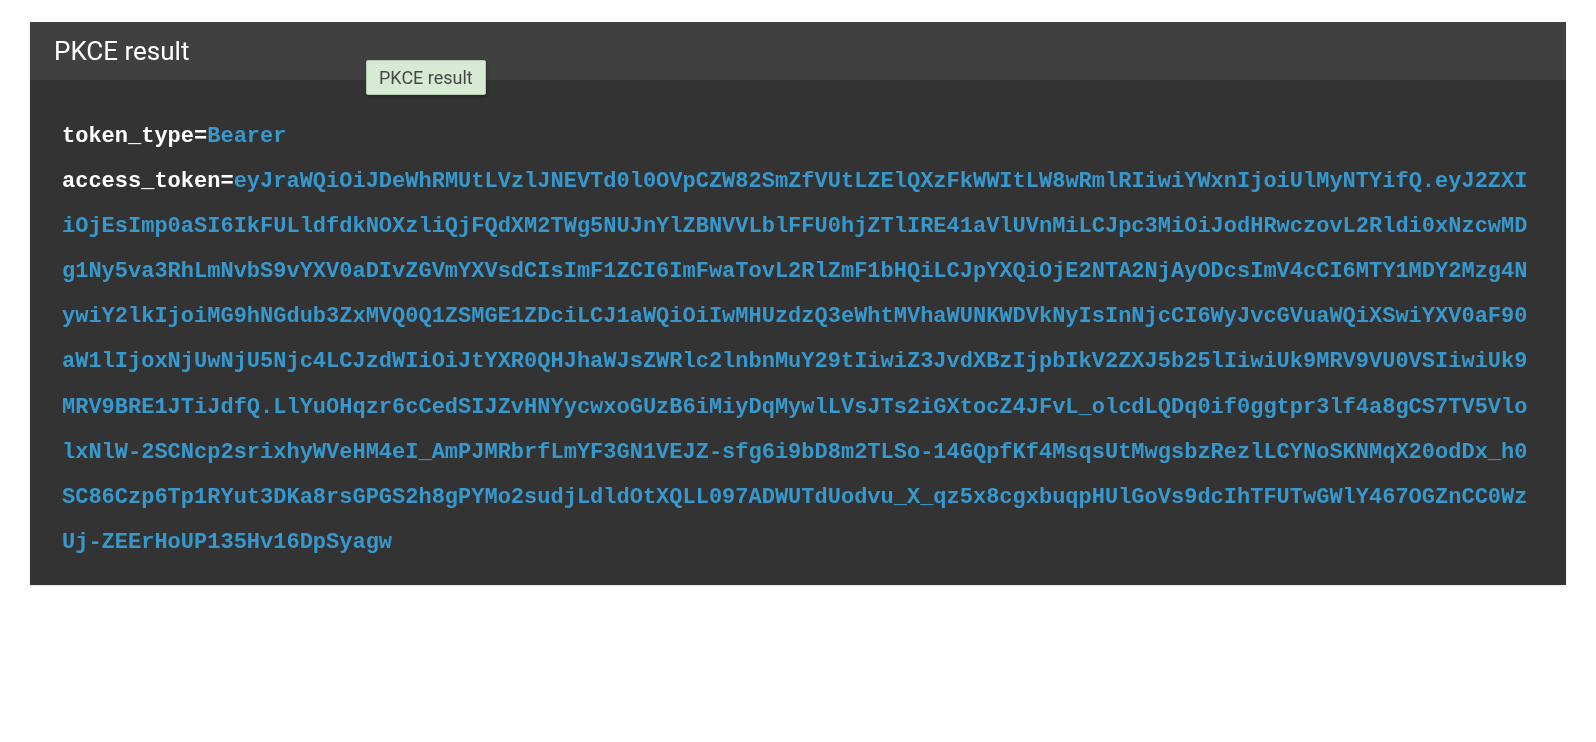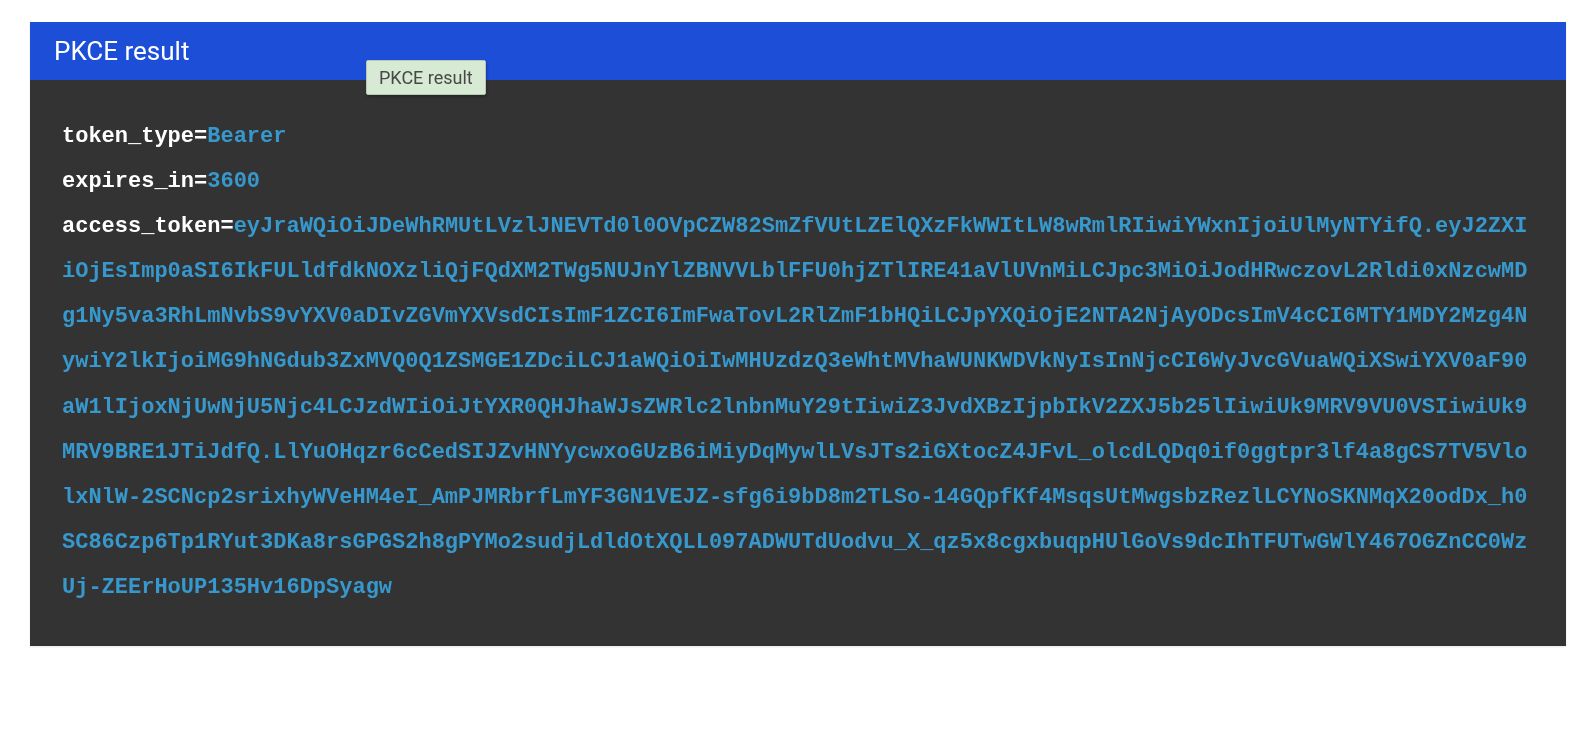--- a/index.html
+++ b/index.html
@@ -11,21 +11,21 @@
       background-color: #ffffff;
       font-family: -apple-system, BlinkMacSystemFont, "Segoe UI", Roboto, Helvetica, Arial, sans-serif;
       padding: 22px 30px;
       width: 1596px;
     }
     .panel {
       width: 100%;
       box-shadow: 0 1px 2px rgba(0,0,0,0.1);
     }
     .panel-header {
-      background-color: #1d4ed8;
+      background-color: #404040;
       color: #ffffff;
       padding: 14px 24px;
       font-size: 26px;
       font-weight: 400;
       position: relative;
     }
     .tooltip {
       position: absolute;
       left: 336px;
       top: 38px;
@@ -33,21 +33,21 @@
       border: 1px solid #b5c9b3;
       color: #484848;
       font-size: 18px;
       padding: 6px 12px;
       border-radius: 2px;
       box-shadow: 1px 2px 3px rgba(0,0,0,0.25);
       font-weight: 400;
     }
     .panel-body {
       background-color: #333333;
-      padding: 34px 32px 36px 32px;
+      padding: 34px 32px 20px 32px;
       font-family: "SF Mono", Menlo, Monaco, Consolas, "Liberation Mono", "Courier New", monospace;
       font-size: 22px;
       line-height: 2.05;
       color: #ffffff;
       word-break: break-all;
       overflow-wrap: break-word;
     }
     .kv-line {
       display: block;
     }
@@ -69,16 +69,15 @@
 
 <div class="panel">
   <div class="panel-header">
     <span>PKCE result</span>
     <div class="tooltip">
       <span>PKCE result</span>
     </div>
   </div>
   <div class="panel-body">
     <span class="kv-line"><span class="key">token_type</span><span class="equals">=</span><span class="value">Bearer</span></span>
-    <span class="kv-line"><span class="key">expires_in</span><span class="equals">=</span><span class="value">3600</span></span>
     <span class="kv-line"><span class="key">access_token</span><span class="equals">=</span><span class="value">eyJraWQiOiJDeWhRMUtLVzlJNEVTd0l0OVpCZW82SmZfVUtLZElQXzFkWWItLW8wRmlRIiwiYWxnIjoiUlMyNTYifQ.eyJ2ZXIiOjEsImp0aSI6IkFULldfdkNOXzliQjFQdXM2TWg5NUJnYlZBNVVLblFFU0hjZTlIRE41aVlUVnMiLCJpc3MiOiJodHRwczovL2Rldi0xNzcwMDg1Ny5va3RhLmNvbS9vYXV0aDIvZGVmYXVsdCIsImF1ZCI6ImFwaTovL2RlZmF1bHQiLCJpYXQiOjE2NTA2NjAyODcsImV4cCI6MTY1MDY2Mzg4NywiY2lkIjoiMG9hNGdub3ZxMVQ0Q1ZSMGE1ZDciLCJ1aWQiOiIwMHUzdzQ3eWhtMVhaWUNKWDVkNyIsInNjcCI6WyJvcGVuaWQiXSwiYXV0aF90aW1lIjoxNjUwNjU5Njc4LCJzdWIiOiJtYXR0QHJhaWJsZWRlc2lnbnMuY29tIiwiZ3JvdXBzIjpbIkV2ZXJ5b25lIiwiUk9MRV9VU0VSIiwiUk9MRV9BRE1JTiJdfQ.LlYuOHqzr6cCedSIJZvHNYycwxoGUzB6iMiyDqMywlLVsJTs2iGXtocZ4JFvL_olcdLQDq0if0ggtpr3lf4a8gCS7TV5VlolxNlW-2SCNcp2srixhyWVeHM4eI_AmPJMRbrfLmYF3GN1VEJZ-sfg6i9bD8m2TLSo-14GQpfKf4MsqsUtMwgsbzRezlLCYNoSKNMqX20odDx_h0SC86Czp6Tp1RYut3DKa8rsGPGS2h8gPYMo2sudjLdldOtXQLL097ADWUTdUodvu_X_qz5x8cgxbuqpHUlGoVs9dcIhTFUTwGWlY467OGZnCC0WzUj-ZEErHoUP135Hv16DpSyagw</span></span>
   </div>
 </div>
 
 </body></html>

